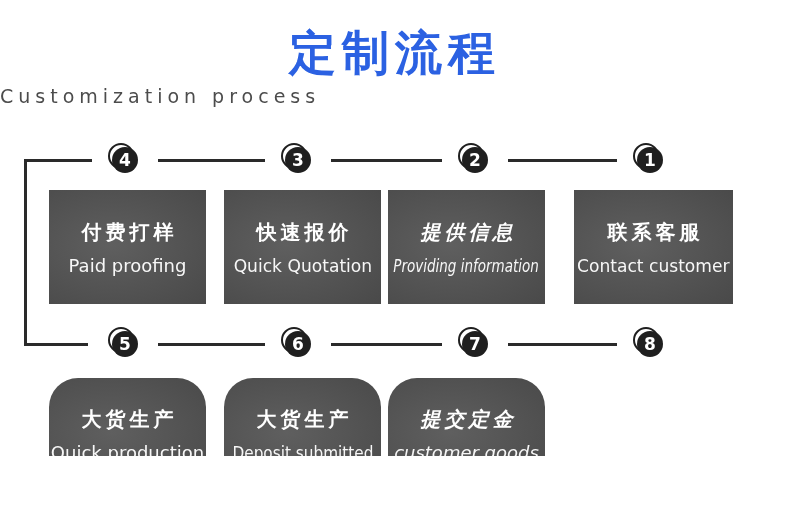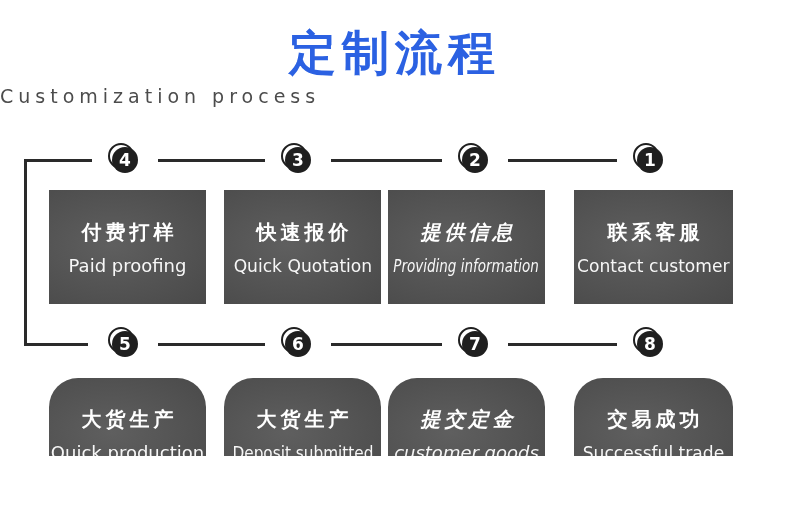--- a/index.html
+++ b/index.html
@@ -187,18 +187,14 @@
     <div class="en">Quick production</div>
   </div>
   <div class="card kr2 kx1">
     <div class="zh">大货生产</div>
     <div class="en t85">Deposit submitted</div>
   </div>
   <div class="card kr2 kx2">
     <div class="zh">提交定金</div>
     <div class="en">customer goods</div>
   </div>
-  <div class="card kr2 kx3">
-    <div class="zh">交易成功</div>
-    <div class="en t95">Successful trade</div>
-  </div>
 
 </div>
 
 </body></html>

